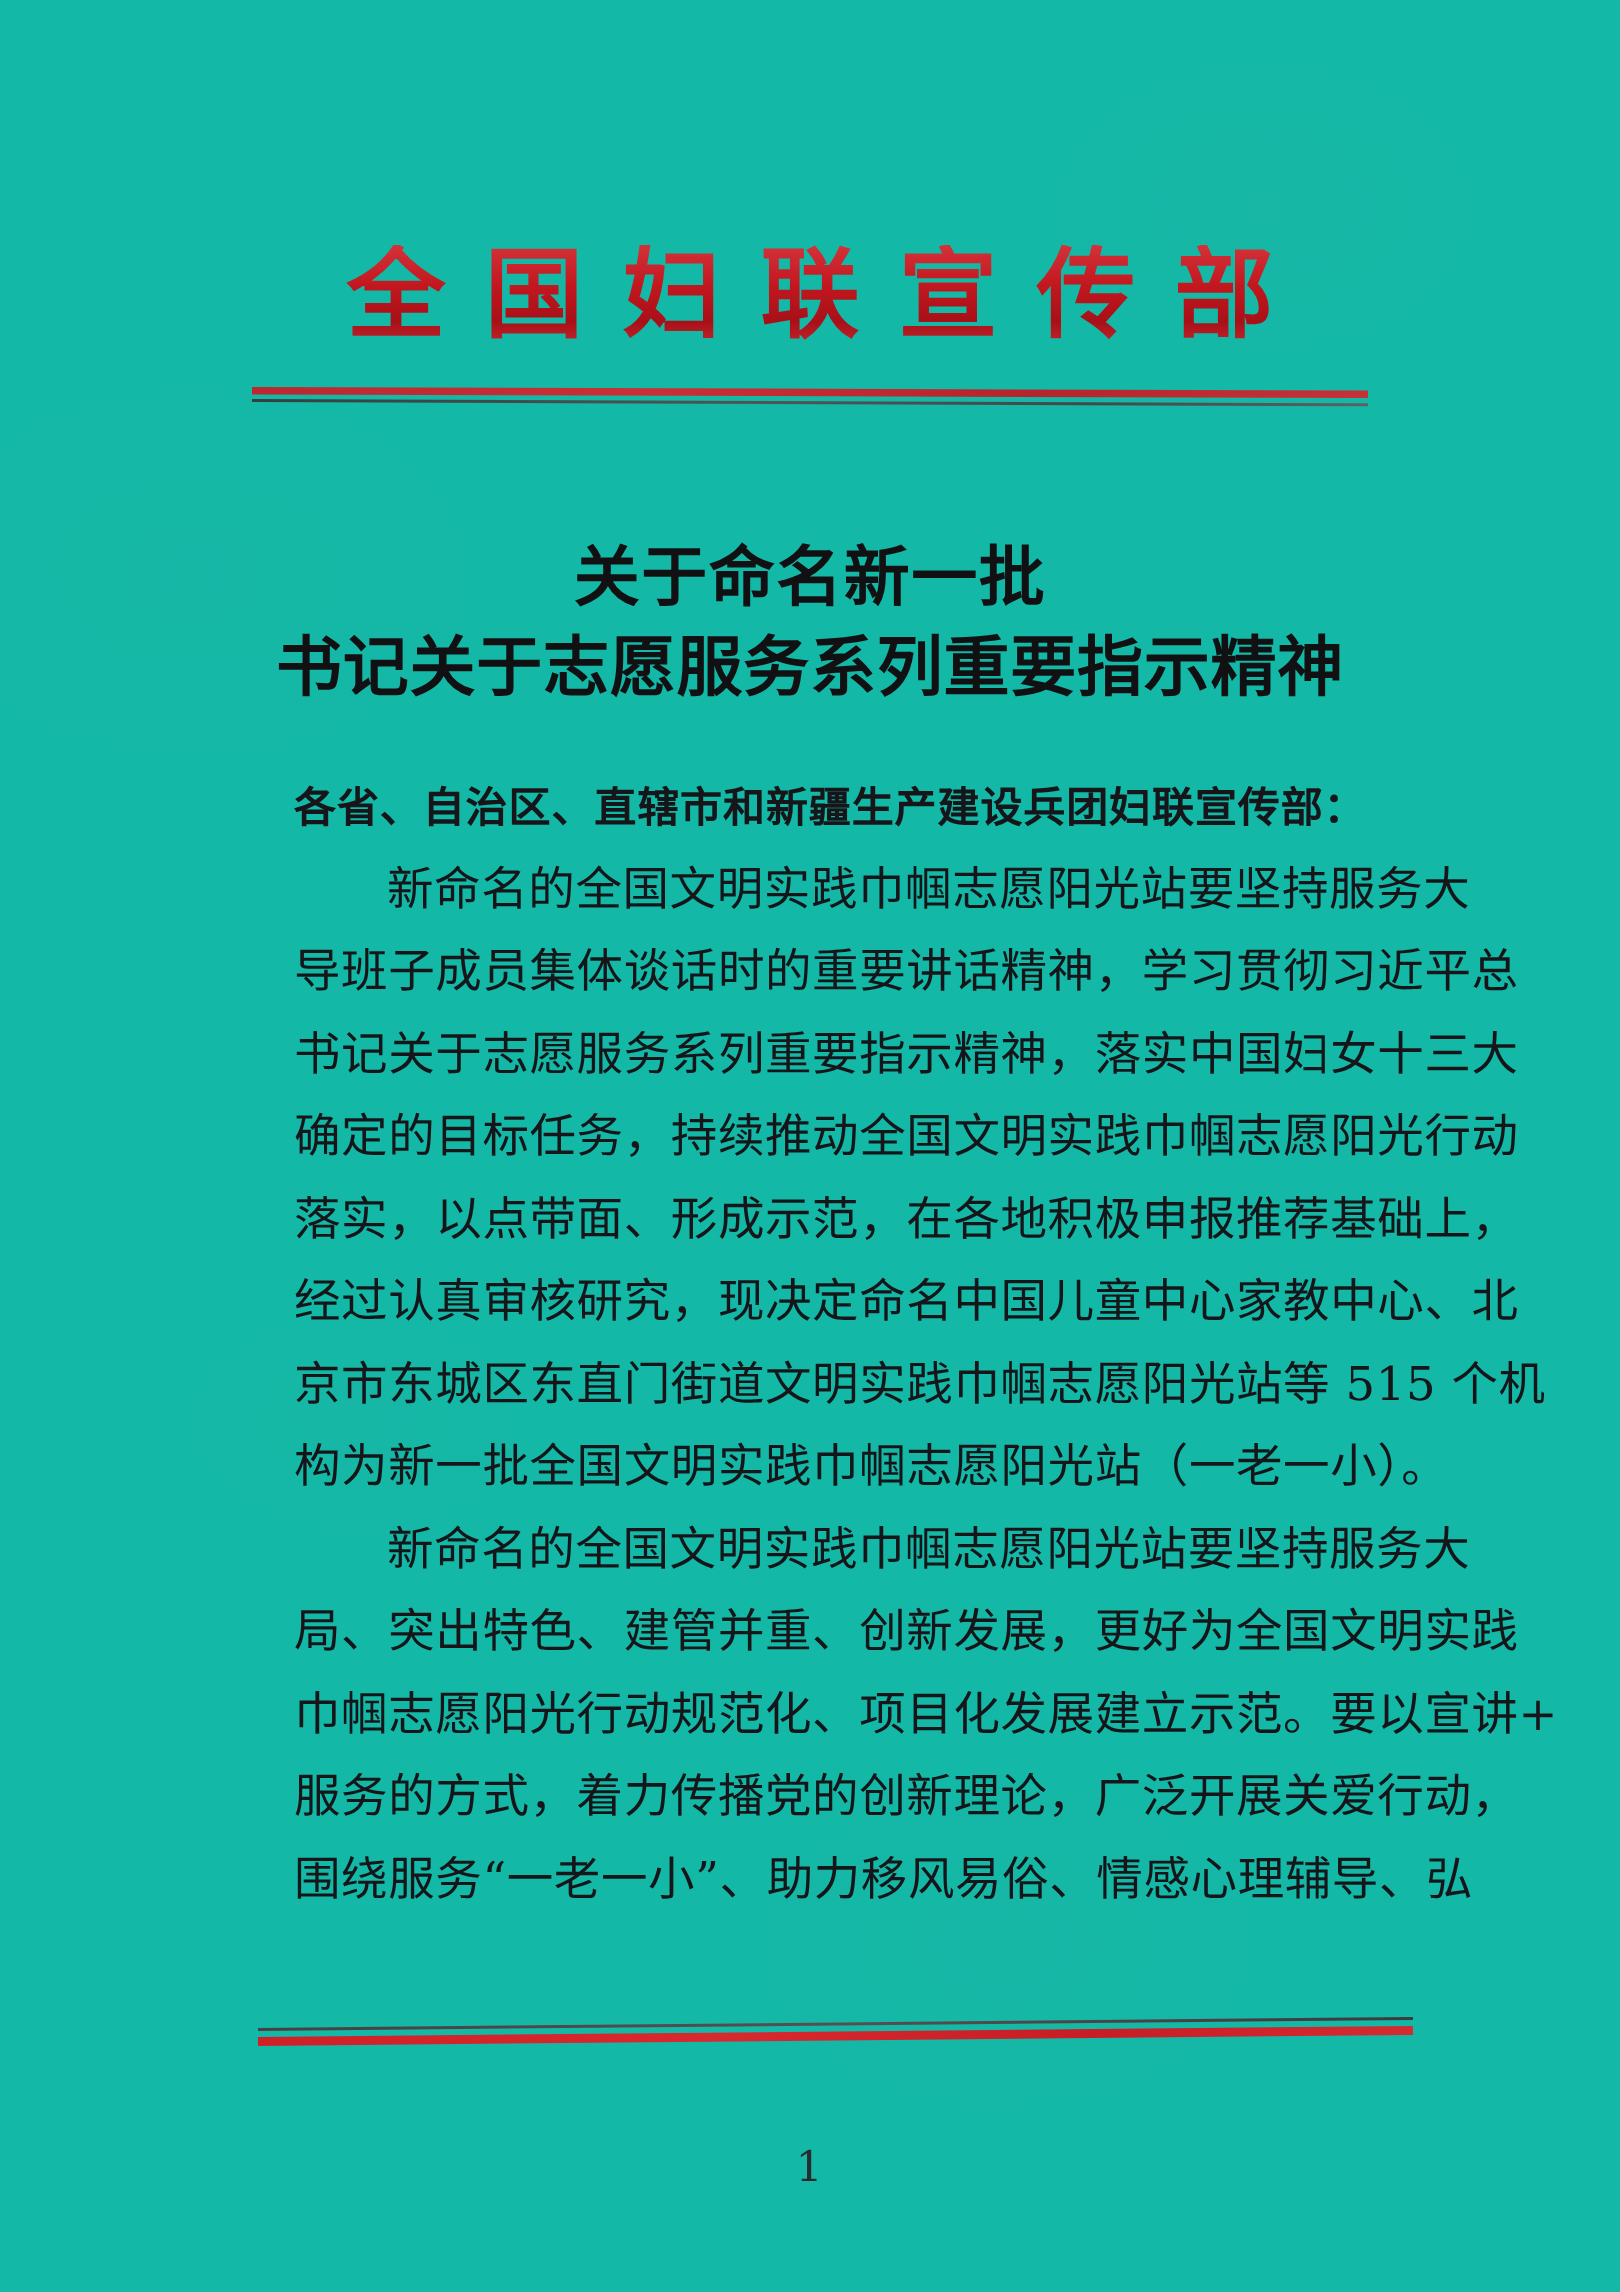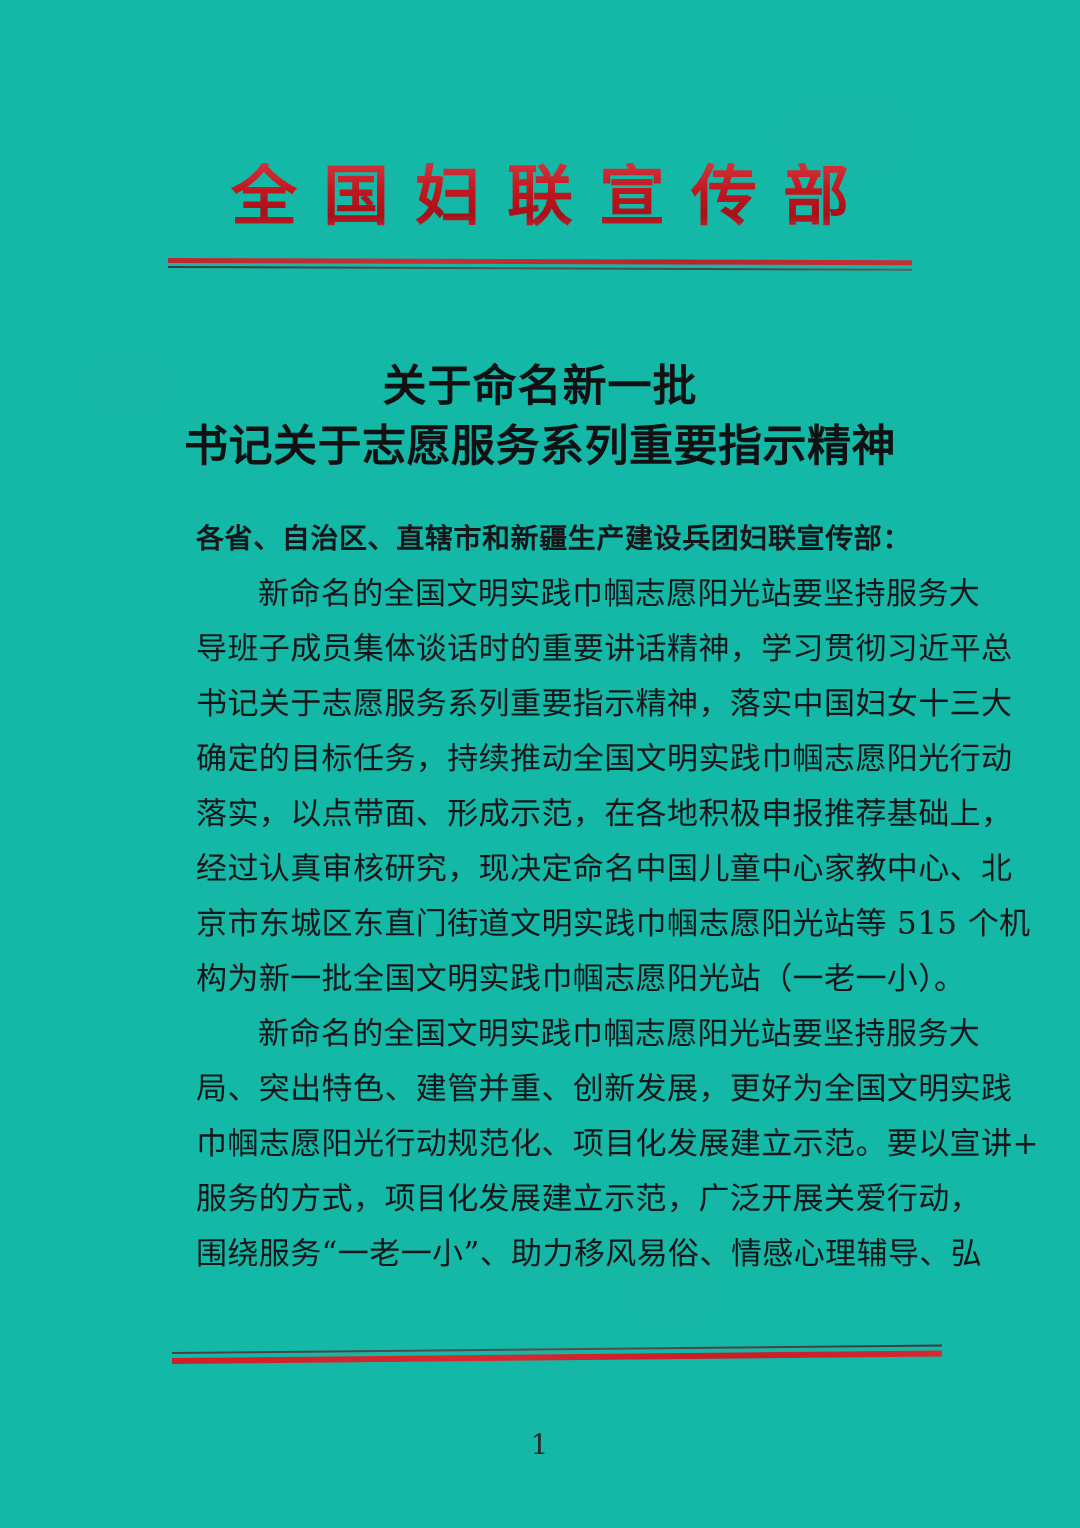--- a/index.html
+++ b/index.html
@@ -210,21 +210,21 @@
       <span class="ln">落实，以点带面、形成示范，在各地积极申报推荐基础上，</span>
       <span class="ln">经过认真审核研究，现决定命名中国儿童中心家教中心、北</span>
       <span class="ln">京市东城区东直门街道文明实践巾帼志愿阳光站等 515 个机</span>
       <span class="ln">构为新一批全国文明实践巾帼志愿阳光站（一老一小）。</span>
     </div>
 
     <div class="para">
       <span class="ln indent">新命名的全国文明实践巾帼志愿阳光站要坚持服务大</span>
       <span class="ln">局、突出特色、建管并重、创新发展，更好为全国文明实践</span>
       <span class="ln">巾帼志愿阳光行动规范化、项目化发展建立示范。要以宣讲+</span>
-      <span class="ln">服务的方式，项目化发展建立示范，广泛开展关爱行动，</span>
+      <span class="ln">服务的方式，着力传播党的创新理论，广泛开展关爱行动，</span>
       <span class="ln">围绕服务“一老一小”、助力移风易俗、情感心理辅导、弘</span>
     </div>
 
   </div>
 
   <div class="rule-bottom">
     <div class="bar-dark"></div>
     <div class="bar-red"></div>
   </div>
 

